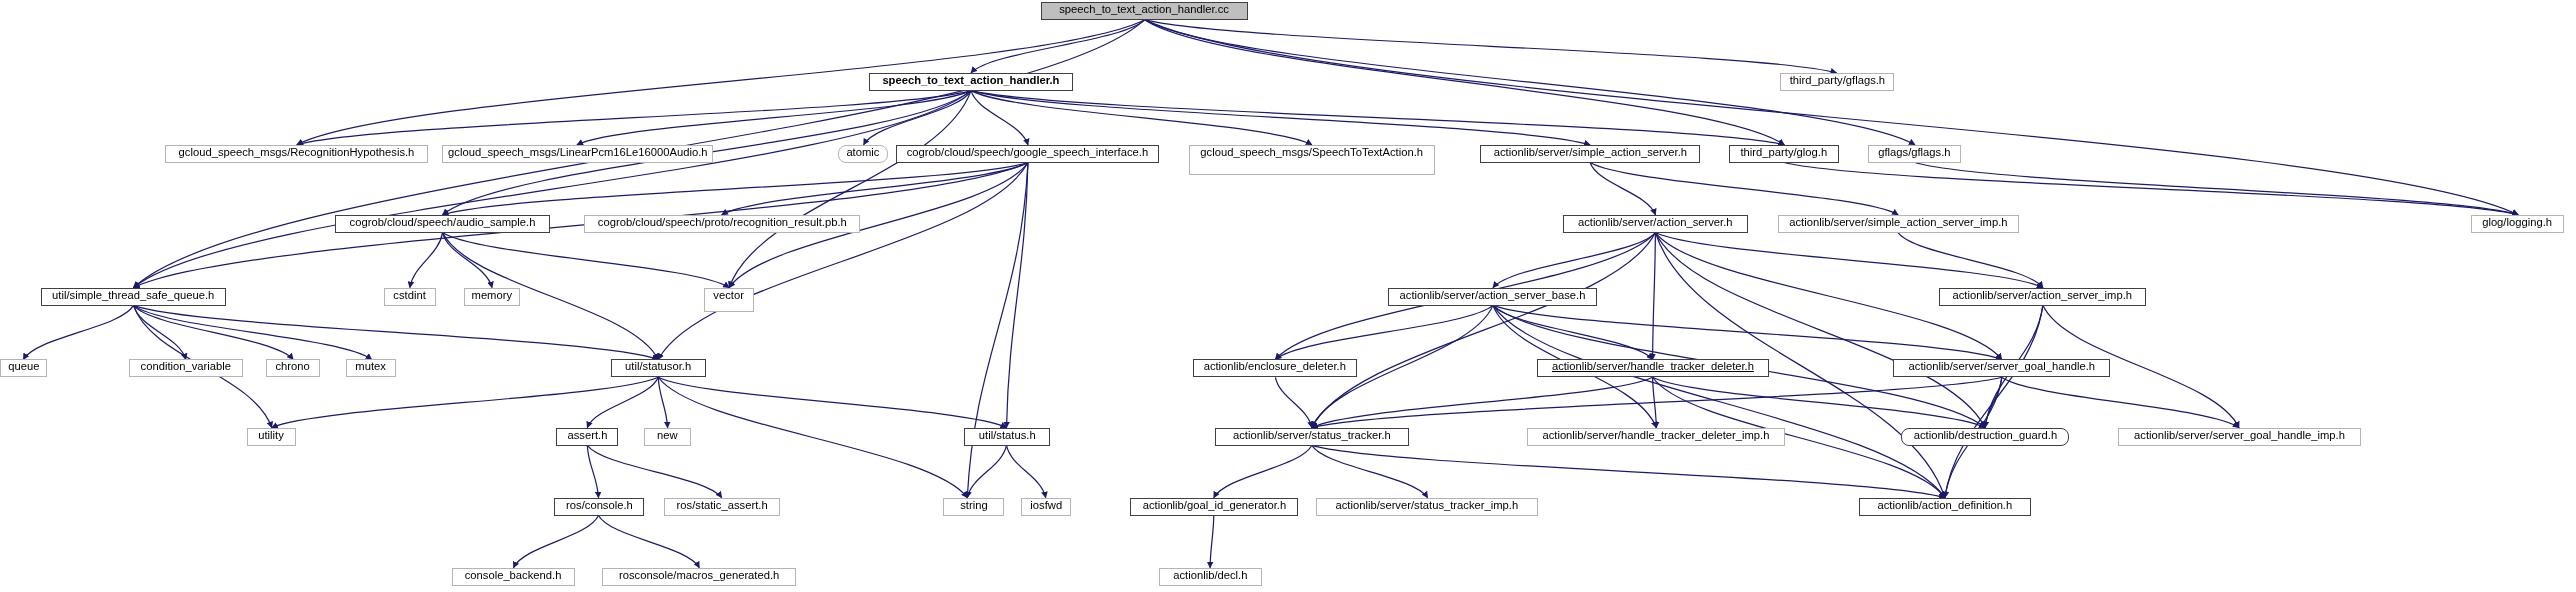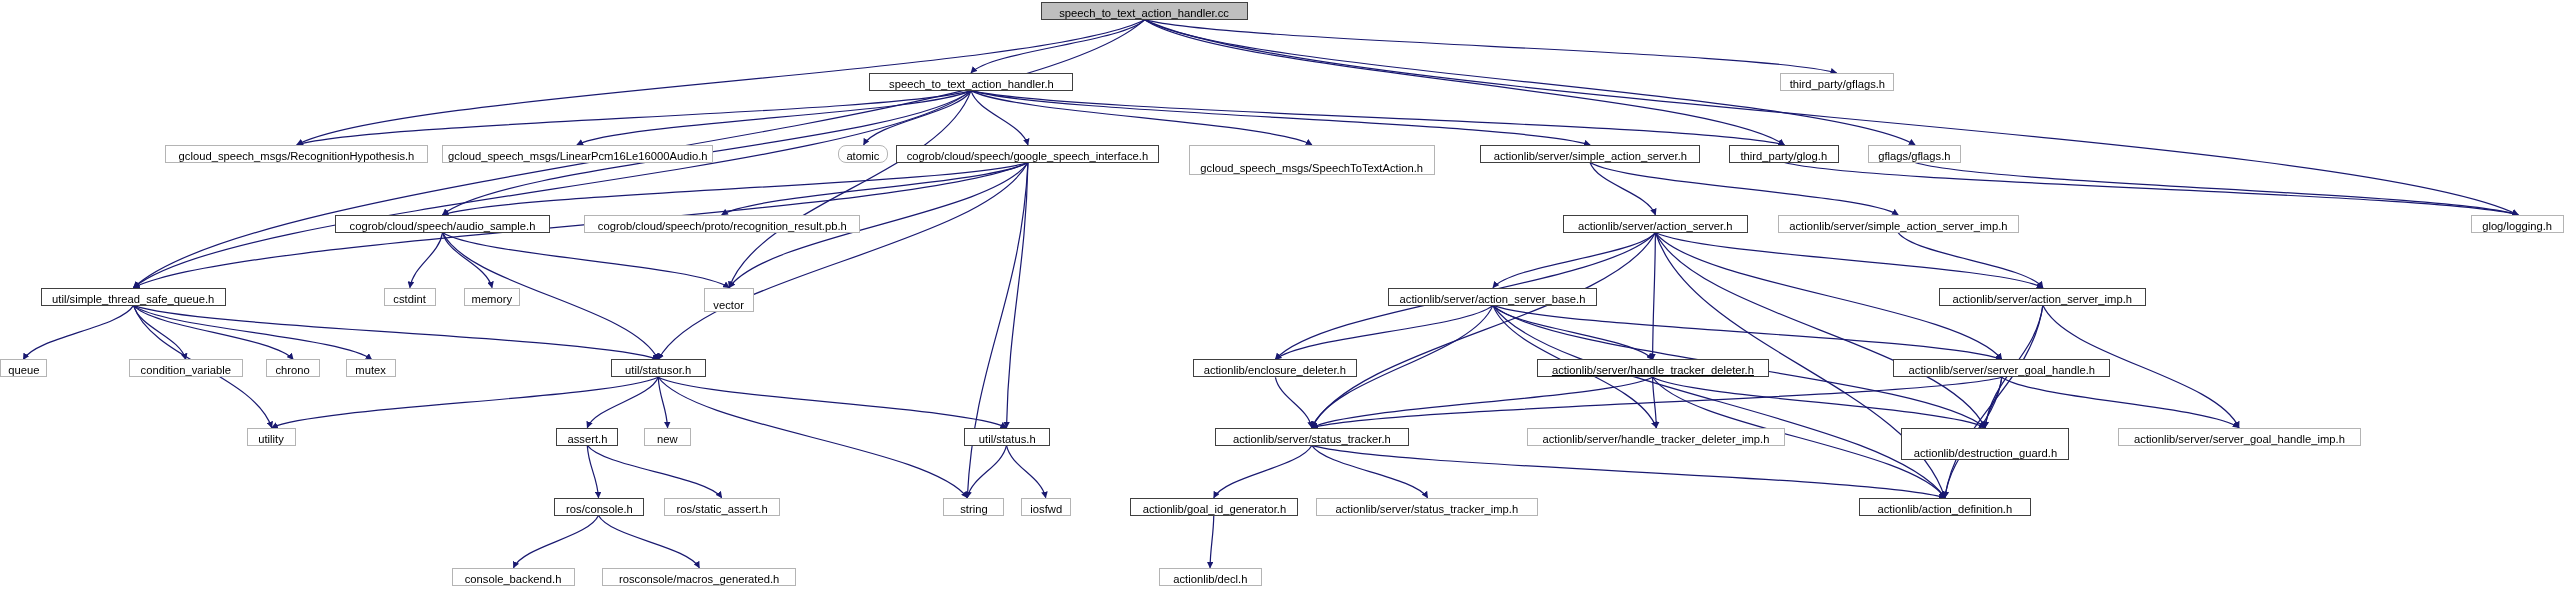--- a/index.html
+++ b/index.html
@@ -27,21 +27,21 @@
     position: absolute;
     left: 0;
     top: 0;
     width: 2576px;
     height: 593px;
   }
   .node {
     position: absolute;
     box-sizing: border-box;
     display: flex;
-    align-items: flex-end;
+    align-items: flex-start;
     justify-content: center;
     background: #ffffff;
     border: 0.9px solid #b4b4b4;
     color: #000000;
     white-space: nowrap;
     line-height: 1;
     letter-spacing: 0px;
   }
   .node.bold {
     border: 1.4px solid #404040;
@@ -149,21 +149,21 @@
       <path d="M1405,477 C1419.88,500.52 1514.12,509.48 1529,533" fill="none" stroke="#191970" stroke-width="1.3" marker-end="url(#arrow)"></path>
       <path d="M1405,477 C1486.36,500.52 2001.64,509.48 2083,533" fill="none" stroke="#191970" stroke-width="1.3" marker-end="url(#arrow)"></path>
       <path d="M641,552 C630.08,575.52 560.92,584.48 550,608" fill="none" stroke="#191970" stroke-width="1.3" marker-end="url(#arrow)"></path>
       <path d="M641,552 C653.96,575.52 736.04,584.48 749,608" fill="none" stroke="#191970" stroke-width="1.3" marker-end="url(#arrow)"></path>
       <path d="M1300,552 C1299.52,575.52 1296.48,584.48 1296,608" fill="none" stroke="#191970" stroke-width="1.3" marker-end="url(#arrow)"></path>
     </svg>
   <div id="node-layer">
       <div class="node root" style="left: 1041px; top: 1.9px; width: 207px; height: 18px;">
         <span class="node-label">speech_to_text_action_handler.cc</span>
       </div>
-      <div class="node bold" style="left: 869px; top: 73px; width: 204px; height: 18px;">
+      <div class="node bold" style="left: 869px; top: 73px; width: 204px; height: 18px; font-weight: bold;">
         <span class="node-label">speech_to_text_action_handler.h</span>
       </div>
       <div class="node" style="left: 1780px; top: 73px; width: 114px; height: 18px;">
         <span class="node-label">third_party/gflags.h</span>
       </div>
       <div class="node" style="left: 165px; top: 145px; width: 263px; height: 18px;">
         <span class="node-label">gcloud_speech_msgs/RecognitionHypothesis.h</span>
       </div>
       <div class="node" style="left: 442px; top: 145px; width: 271px; height: 18px;">
         <span class="node-label">gcloud_speech_msgs/LinearPcm16Le16000Audio.h</span>
@@ -254,21 +254,21 @@
       </div>
       <div class="node bold" style="left: 964px; top: 428px; width: 86px; height: 18px;">
         <span class="node-label">util/status.h</span>
       </div>
       <div class="node bold" style="left: 1215px; top: 428px; width: 194px; height: 18px;">
         <span class="node-label">actionlib/server/status_tracker.h</span>
       </div>
       <div class="node" style="left: 1527px; top: 428px; width: 258px; height: 18px;">
         <span class="node-label">actionlib/server/handle_tracker_deleter_imp.h</span>
       </div>
-      <div class="node bold" style="left: 1901px; top: 428px; width: 168px; height: 32px;">
+      <div class="node bold" style="left: 1901px; top: 428px; width: 168px; height: 18px; border-radius: 8px;">
         <span class="node-label">actionlib/destruction_guard.h</span>
       </div>
       <div class="node" style="left: 2118px; top: 428px; width: 243px; height: 18px;">
         <span class="node-label">actionlib/server/server_goal_handle_imp.h</span>
       </div>
       <div class="node bold" style="left: 554px; top: 498px; width: 90px; height: 18px;">
         <span class="node-label">ros/console.h</span>
       </div>
       <div class="node" style="left: 664px; top: 498px; width: 116px; height: 18px;">
         <span class="node-label">ros/static_assert.h</span>

